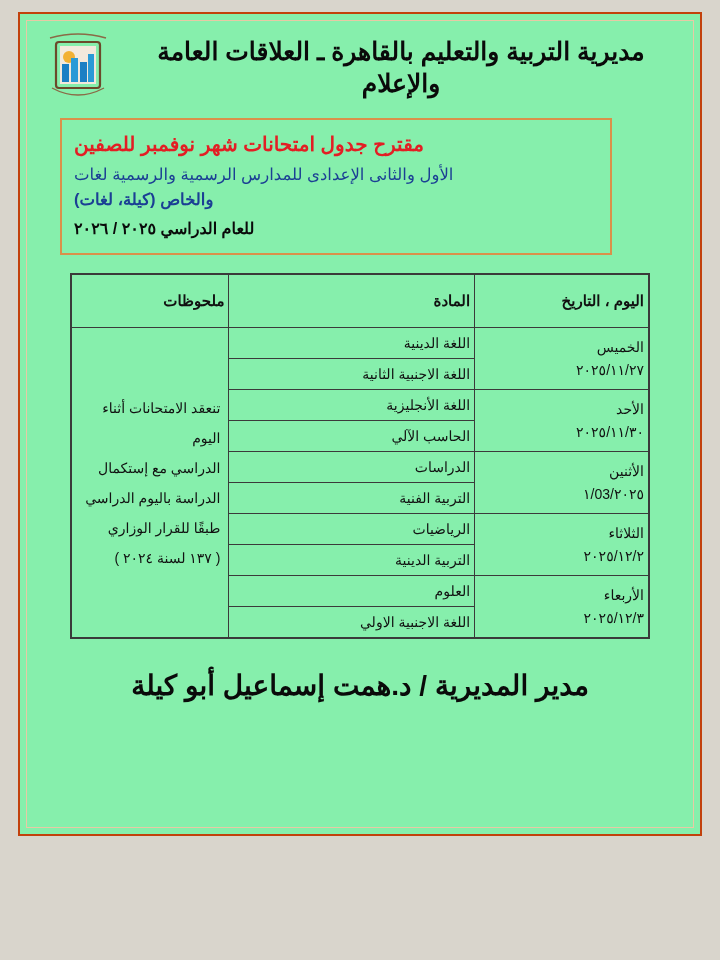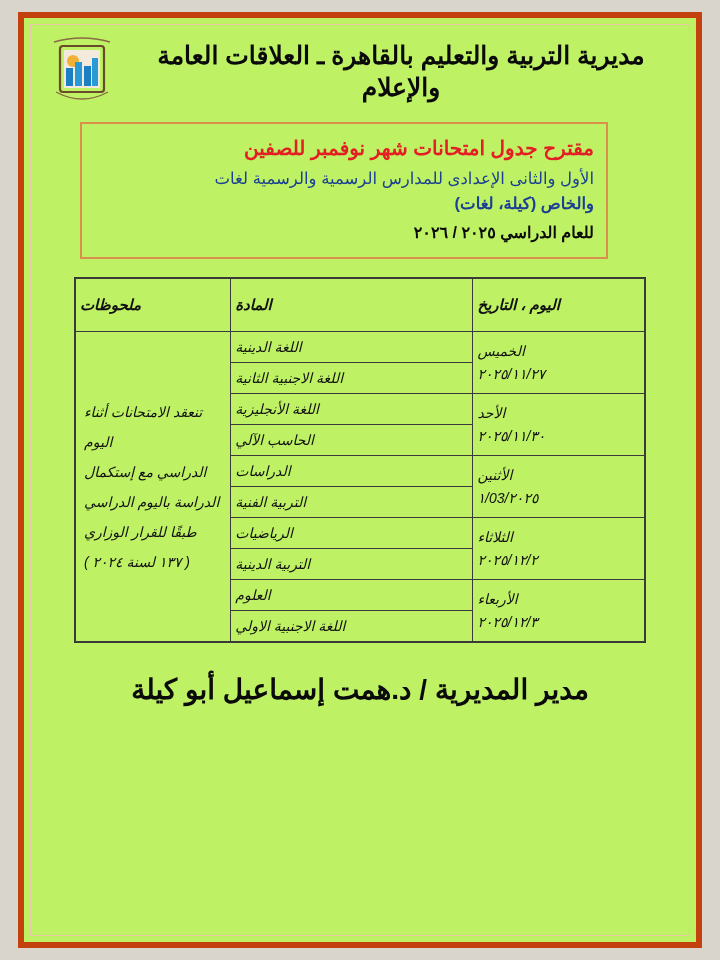--- a/index.html
+++ b/index.html
@@ -11,23 +11,23 @@
     height: 960px;
     background: #d9d5cc;
     font-family: "Liberation Sans", sans-serif;
     overflow: hidden;
   }
   .page {
     position: absolute;
     left: 18px;
     top: 12px;
     width: 684px;
-    height: 936px;
-    background: #bef264;
-    border: 6px solid #c2410c;
+    height: 824px;
+    background: #86efac;
+    border: 2px solid #c2410c;
     box-sizing: border-box;
   }
   .inner-border {
     position: absolute;
     left: 6px;
     top: 6px;
     right: 6px;
     bottom: 6px;
     border: 1px solid #e8c9a5;
     box-sizing: border-box;
@@ -55,24 +55,24 @@
   .logo {
     width: 72px;
     height: 78px;
     position: relative;
     flex: 0 0 auto;
   }
   .logo svg { display: block; }
 
   
   .title-box {
-    margin: 6px 88px 0 56px;
+    margin: 6px 88px 0 40px;
     border: 2px solid #d9904a;
     padding: 10px 12px 12px 12px;
-    text-align: right;
+    text-align: left;
     box-sizing: border-box;
   }
   .title-line1 {
     color: #e31e24;
     font-size: 20px;
     font-weight: bold;
     line-height: 1.45;
     margin-bottom: 3px;
   }
   .title-line2 {
@@ -100,27 +100,26 @@
     margin: 18px 50px 0 50px;
   }
   table.sched {
     width: 100%;
     border-collapse: collapse;
     table-layout: fixed;
     border: 2px solid #3a3a3a;
   }
   table.sched td, table.sched th {
     border: 1px solid #3a3a3a;
-    text-align: left;
+    text-align: right;
     vertical-align: middle;
     font-size: 14px;
     color: #111;
     padding: 7px 4px;
     font-weight: normal;
-    font-style: italic;
   }
   table.sched thead td {
     font-weight: bold;
     font-size: 15px;
     padding: 10px 4px;
   }
   td.col-date {
     width: 30%;
     font-weight: bold;
     font-size: 15px;

